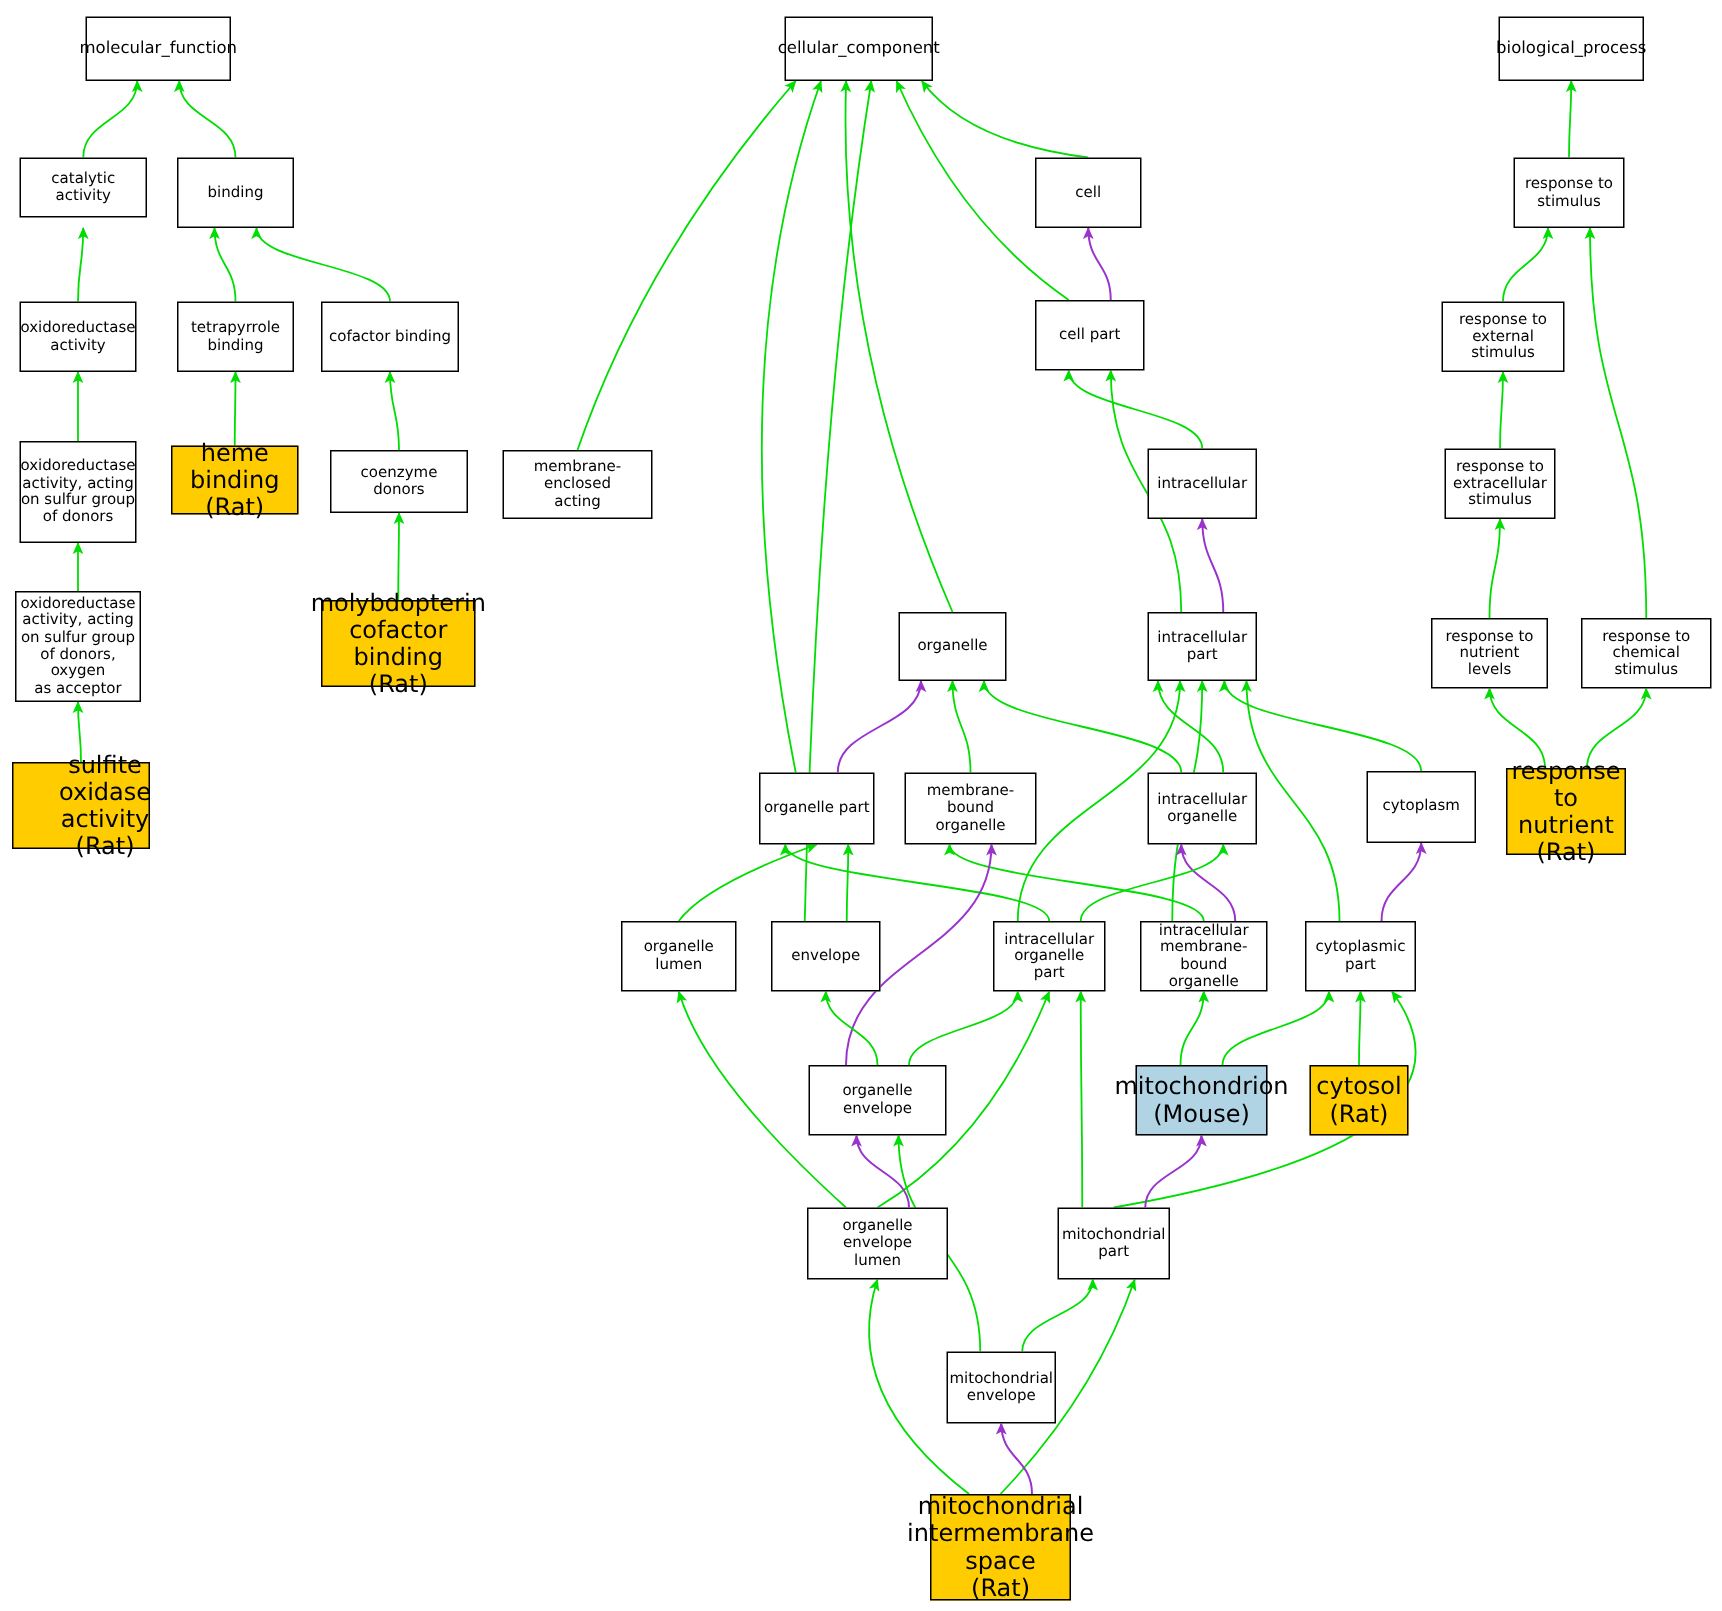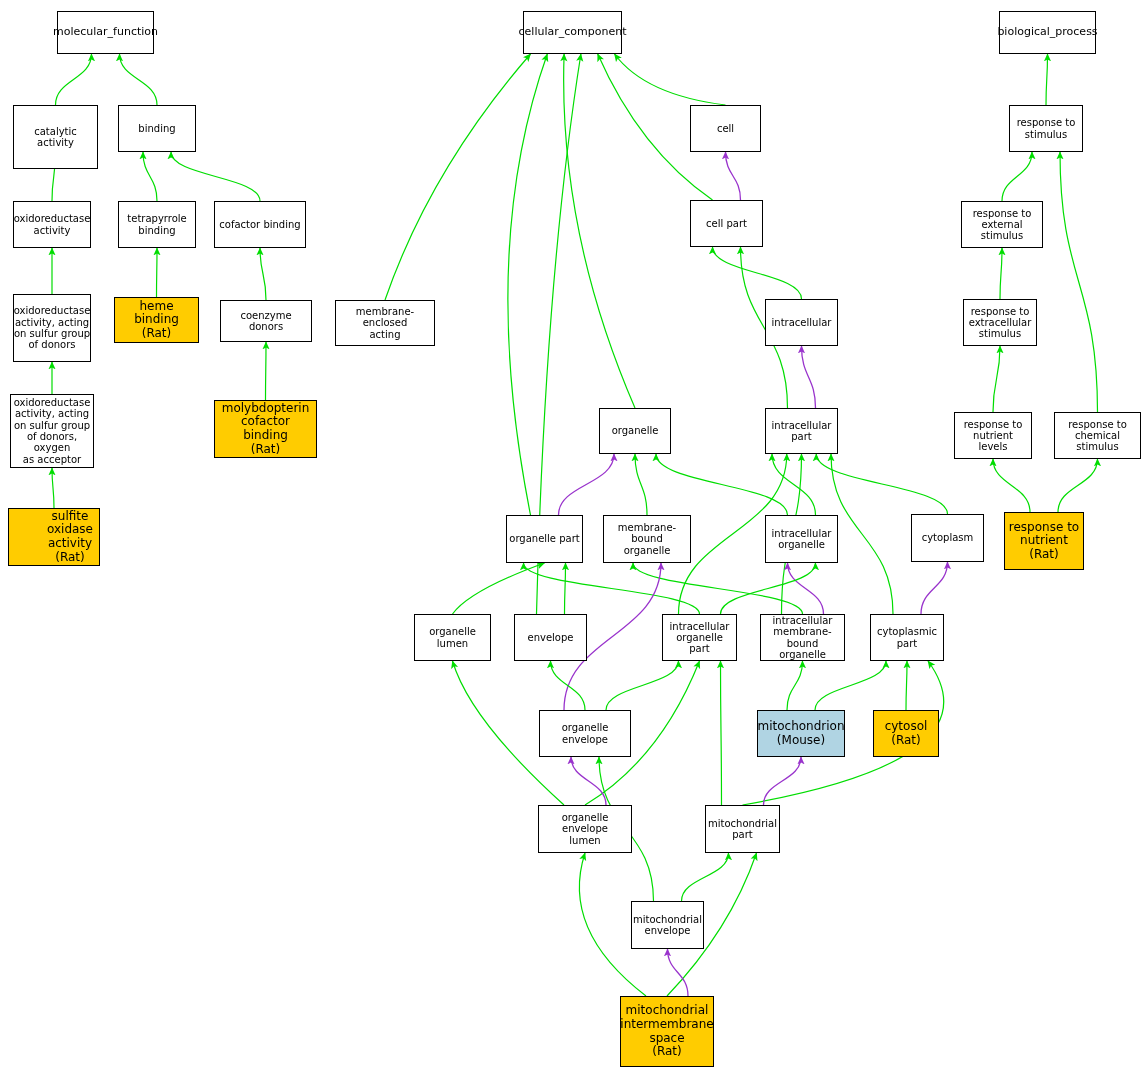--- a/index.html
+++ b/index.html
@@ -5,21 +5,21 @@
   html,body{margin:0;padding:0;background:#ffffff;}
   #stage{position:relative;width:1148px;height:1074px;background:#ffffff;
          font-family:"DejaVu Sans","Liberation Sans",sans-serif;overflow:hidden;}
   svg#edges{position:absolute;left:0;top:0;width:1148px;height:1074px;}
   .node{position:absolute;box-sizing:border-box;border:1px solid #000000;
         background:#ffffff;display:flex;align-items:center;justify-content:center;
         text-align:center;line-height:1.13;color:#000000;}
   .node .lbl{display:block;white-space:pre-line;padding:0 2px;}
   .t-root{font-size:11px;}
   .t-norm{font-size:10px;}
-  .t-hi{font-size:12px;}
+  .t-hi{font-size:16px;}
   .hi-rat{background:#ffcc00;}
   .hi-mouse{background:#b0d4e3;}
 </style>
 </head>
 <body>
 
 <div id="stage">
   <svg id="edges" xmlns="http://www.w3.org/2000/svg">
     <defs>
       <marker id="ar-green" markerWidth="9" markerHeight="9" refX="7.4" refY="4" orient="auto" markerUnits="userSpaceOnUse">
@@ -89,21 +89,21 @@
         <path d="M1000,299 C1000,273.5 1002,273.5 1002,248" fill="none" stroke="#00dd00" stroke-width="1.2" marker-end="url(#ar-green)"></path>
         <path d="M993,412 C993,379 1000,379 1000,346" fill="none" stroke="#00dd00" stroke-width="1.2" marker-end="url(#ar-green)"></path>
         <path d="M1030,512 C1030,485.5 993,485.5 993,459" fill="none" stroke="#00dd00" stroke-width="1.2" marker-end="url(#ar-green)"></path>
         <path d="M1058,512 C1058,485.5 1097.5,485.5 1097.5,459" fill="none" stroke="#00dd00" stroke-width="1.2" marker-end="url(#ar-green)"></path>
       </g>
   </svg>
   <div id="node-layer">
       <div class="node t-root " style="left: 57px; top: 11px; width: 97px; height: 43px;">
         <span class="lbl">molecular_function</span>
       </div>
-      <div class="node t-norm " style="left: 13px; top: 105px; width: 85px; height: 64px;">
+      <div class="node t-norm " style="left: 13px; top: 105px; width: 85px; height: 40px;">
         <span class="lbl">catalytic activity</span>
       </div>
       <div class="node t-norm " style="left: 118px; top: 105px; width: 78px; height: 47px;">
         <span class="lbl">binding</span>
       </div>
       <div class="node t-norm " style="left: 13px; top: 201px; width: 78px; height: 47px;">
         <span class="lbl">oxidoreductase
 activity</span>
       </div>
       <div class="node t-norm " style="left: 118px; top: 201px; width: 78px; height: 47px;">

